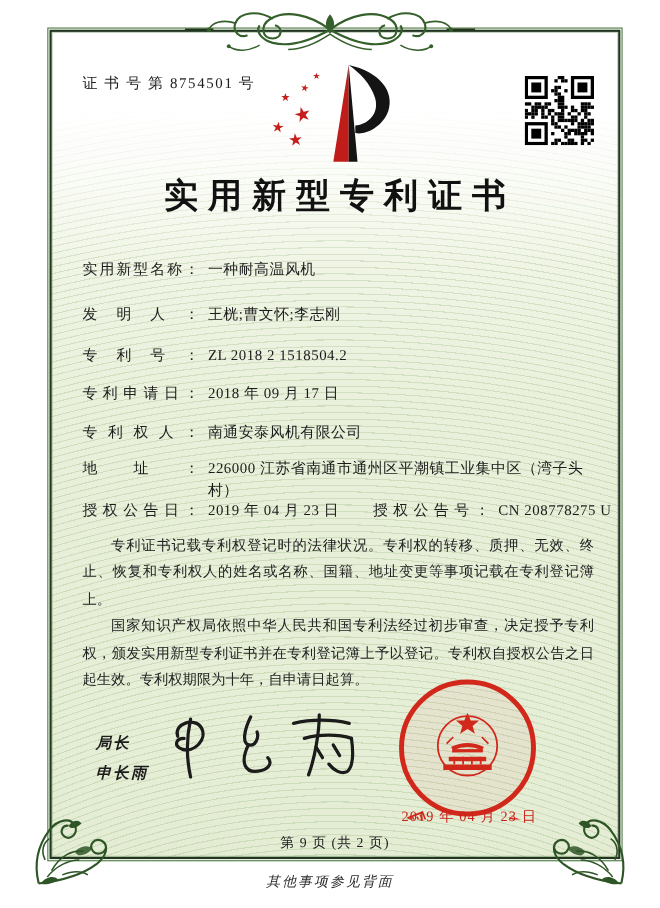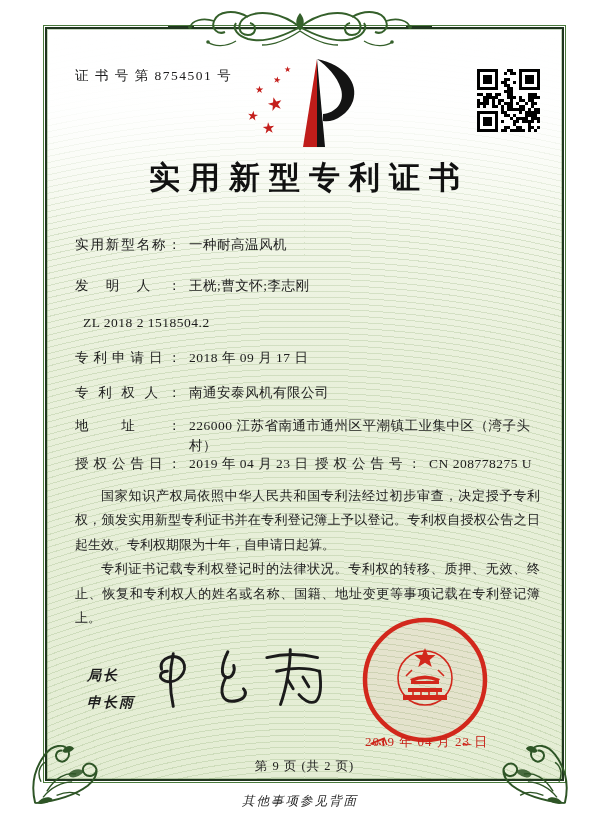--- a/index.html
+++ b/index.html
@@ -26,21 +26,21 @@
     position:absolute;top:128px;left:0;width:100%;text-align:center;
     font-size:31px;font-weight:700;letter-spacing:9px;text-indent:9px;color:#111;
   }
   .row{position:absolute;left:28px;right:18px;display:flex;font-size:13.5px;line-height:1.45;}
   .f-label{
     flex:none;display:inline-block;width:106px;text-align:justify;text-align-last:justify;
     -moz-text-align-last:justify;white-space:nowrap;
   }
   .f-value{flex:1;padding-left:8px;letter-spacing:.5px;}
   .grant-grp{display:inline-flex;}
-  .grant-right{position:absolute;left:240px;top:0;display:inline-flex;justify-content:space-between;}
+  .grant-right{position:absolute;left:264px;top:0;display:inline-flex;justify-content:space-between;}
   .paras{position:absolute;left:28px;right:22px;top:455px;font-size:13px;line-height:1.88;
     text-align:justify;color:#222;}
   .paras p{margin:0;text-indent:2em;}
   .bureau{position:absolute;left:40px;font-size:14px;font-weight:600;letter-spacing:2px;font-style:italic;}
   .handwriting{position:absolute;left:97px;top:610px;width:195px;height:85px;z-index:6;}
   .seal{position:absolute;left:313px;top:586px;width:130px;height:130px;z-index:5;}
   .seal-date{position:absolute;left:318px;top:704px;z-index:7;color:#c8231a;font-size:13px;
     letter-spacing:1px;white-space:nowrap;}
   .page-info{position:absolute;left:0;width:100%;top:729px;text-align:center;font-size:12.5px;letter-spacing:1px;}
   .back-note{position:absolute;left:0;width:100%;top:793px;text-align:center;font-size:12.5px;
@@ -259,20 +259,21 @@
 
   <div class="row" style="top:247px">
     <span class="f-label"><span>发明人</span><span>：</span></span>
     <span class="f-value">王桄;曹文怀;李志刚</span>
   </div>
   <div class="row" style="top:206px">
     <span class="f-label"><span>实用新型名称</span><span>：</span></span>
     <span class="f-value">一种耐高温风机</span>
   </div>
   <div class="row" style="top:284px">
+    <span class="f-label"><span>专利号</span><span>：</span></span>
     <span class="f-value">ZL 2018 2 1518504.2</span>
   </div>
   <div class="row" style="top:319px">
     <span class="f-label"><span>专利申请日</span><span>：</span></span>
     <span class="f-value">2018 年 09 月 17 日</span>
   </div>
   <div class="row" style="top:354px">
     <span class="f-label"><span>专利权人</span><span>：</span></span>
     <span class="f-value">南通安泰风机有限公司</span>
   </div>
@@ -286,22 +287,22 @@
       <span class="f-label"><span>授权公告日</span><span>：</span></span>
       <span class="f-value" style="flex:none">2019 年 04 月 23 日</span>
     </span>
     <span class="grant-right">
       <span class="f-label"><span>授权公告号</span><span>：</span></span>
       <span class="f-value" style="flex:none">CN 208778275 U</span>
     </span>
   </div>
 
   <div class="paras">
+    <p>专利证书记载专利权登记时的法律状况。专利权的转移、质押、无效、终止、恢复和专利权人的姓名或名称、国籍、地址变更等事项记载在专利登记簿上。</p>
     <p>国家知识产权局依照中华人民共和国专利法经过初步审查，决定授予专利权，颁发实用新型专利证书并在专利登记簿上予以登记。专利权自授权公告之日起生效。专利权期限为十年，自申请日起算。</p>
-    <p>专利证书记载专利权登记时的法律状况。专利权的转移、质押、无效、终止、恢复和专利权人的姓名或名称、国籍、地址变更等事项记载在专利登记簿上。</p>
   </div>
 
   <div class="bureau" style="top:638px">局长</div>
   <div class="bureau" style="top:665px">申长雨</div>
 
   <svg class="handwriting" viewBox="0 0 200 85">
     <g fill="none" stroke="#1b1b1b" stroke-width="3" stroke-linecap="round">
       <path d="M30,14 C26,32 26,50 30,68"></path>
       <path d="M18,30 C14,18 34,12 40,22 C46,32 34,46 22,42 C14,39 16,32 24,32"></path>
       <path d="M86,12 C80,24 78,36 84,38 C90,40 94,32 92,26"></path>

